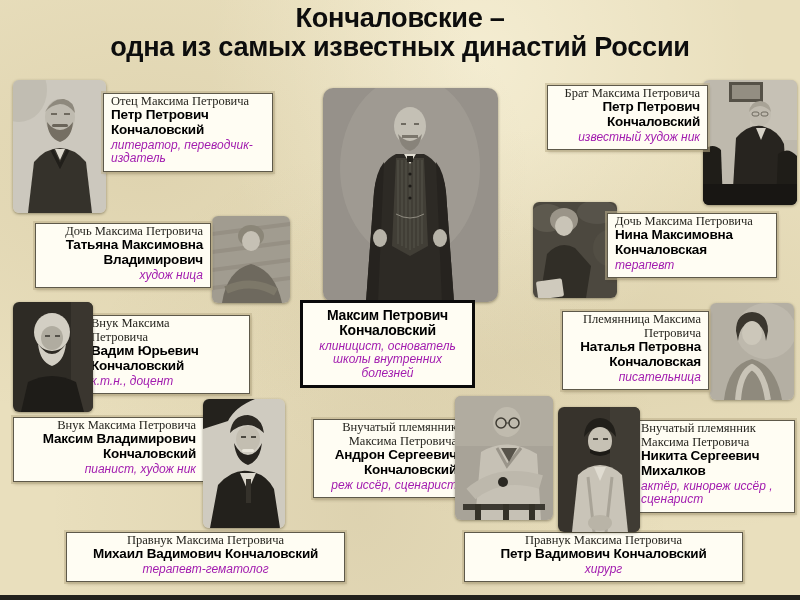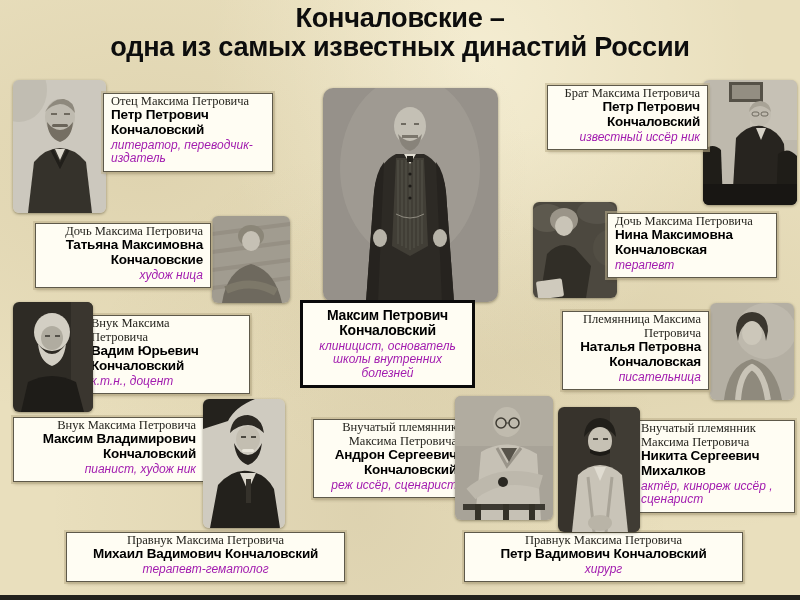--- a/index.html
+++ b/index.html
@@ -213,26 +213,26 @@
 
   <div class="card" style="left:103px;top:93px;width:170px;">
     <div class="relation">Отец Максима Петровича</div>
     <div class="pname">Петр Петрович Кончаловский</div>
     <div class="occ">литератор, переводчик-издатель</div>
   </div>
 
   <div class="card align-right" style="left:547px;top:85px;width:161px;">
     <div class="relation">Брат Максима Петровича</div>
     <div class="pname">Петр Петрович Кончаловский</div>
-    <div class="occ">известный иссёр ник</div>
+    <div class="occ">известный худож ник</div>
   </div>
 
   <div class="card align-right" style="left:35px;top:223px;width:176px;">
     <div class="relation">Дочь Максима Петровича</div>
-    <div class="pname">Татьяна Максимовна Кончаловские</div>
+    <div class="pname">Татьяна Максимовна Владимирович</div>
     <div class="occ">худож ница</div>
   </div>
 
   <div class="card" style="left:607px;top:213px;width:170px;">
     <div class="relation">Дочь Максима Петровича</div>
     <div class="pname">Нина Максимовна Кончаловская</div>
     <div class="occ">терапевт</div>
   </div>
 
   <div class="card card-vadim" style="left:83px;top:315px;width:167px;">

